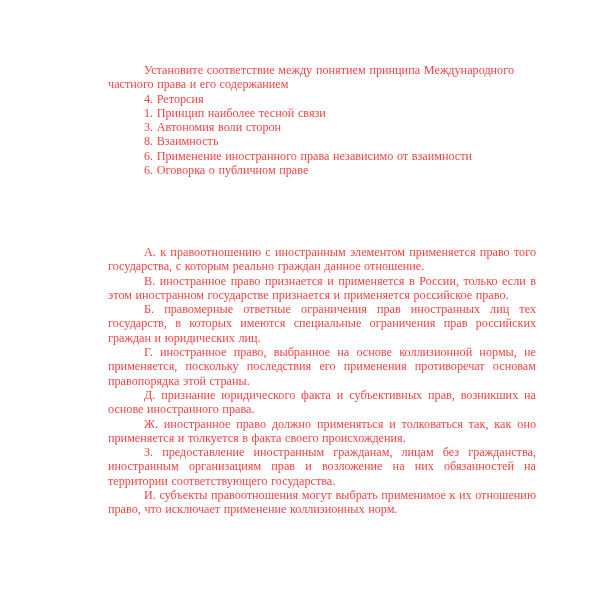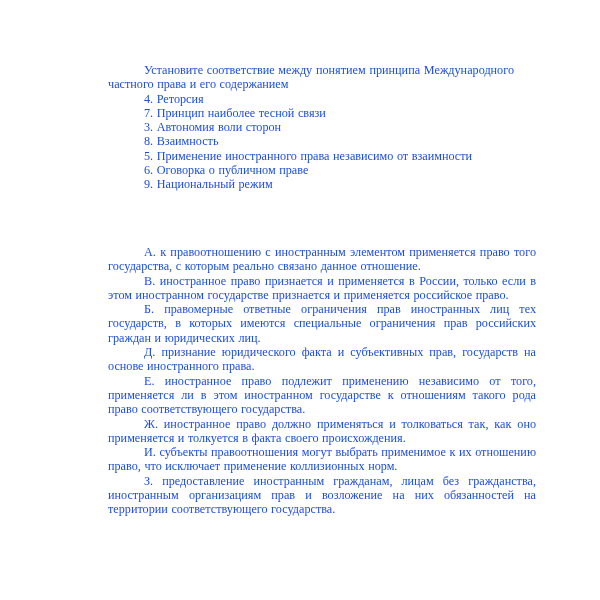--- a/index.html
+++ b/index.html
@@ -9,21 +9,21 @@
     height: 600px;
     background: #ffffff;
     overflow: hidden;
   }
   .doc-page {
     position: relative;
     width: 600px;
     height: 600px;
     background: #ffffff;
     font-family: "Liberation Serif", "DejaVu Serif", serif;
-    color: #1d4ed8;
+    color: #ef4444;
   }
   .text-block {
     position: absolute;
     left: 108px;
     font-size: 12.2px;
     line-height: 14.3px;
   }
   .question-block {
     top: 63px;
     width: 406px;
@@ -41,32 +41,31 @@
   }
 </style>
 </head>
 <body>
 
 <div class="doc-page">
 
   <div class="text-block question-block">
     <p>Установите соответствие между понятием принципа Международного частного права и его содержанием</p>
     <p>4. Реторсия</p>
-    <p>7. Принцип наиболее тесной связи</p>
+    <p>1. Принцип наиболее тесной связи</p>
     <p>3. Автономия воли сторон</p>
     <p>8. Взаимность</p>
-    <p>5. Применение иностранного права независимо от взаимности</p>
+    <p>6. Применение иностранного права независимо от взаимности</p>
     <p>6. Оговорка о публичном праве</p>
-    <p>9. Национальный режим</p>
   </div>
 
   <div class="text-block definitions-block">
-    <p>А. к правоотношению с иностранным элементом применяется право того государства, с которым реально связано данное отношение.</p>
+    <p>А. к правоотношению с иностранным элементом применяется право того государства, с которым реально граждан данное отношение.</p>
     <p>В. иностранное право признается и применяется в России, только если в этом иностранном государстве признается и применяется российское право.</p>
     <p>Б. правомерные ответные ограничения прав иностранных лиц тех государств, в которых имеются специальные ограничения прав российских граждан и юридических лиц.</p>
-    <p>Д. признание юридического факта и субъективных прав, государств на основе иностранного права.</p>
-    <p>Е. иностранное право подлежит применению независимо от того, применяется ли в этом иностранном государстве к отношениям такого рода право соответствующего государства.</p>
+    <p>Г. иностранное право, выбранное на основе коллизионной нормы, не применяется, поскольку последствия его применения противоречат основам правопорядка этой страны.</p>
+    <p>Д. признание юридического факта и субъективных прав, возникших на основе иностранного права.</p>
     <p>Ж. иностранное право должно применяться и толковаться так, как оно применяется и толкуется в факта своего происхождения.</p>
+    <p>З. предоставление иностранным гражданам, лицам без гражданства, иностранным организациям прав и возложение на них обязанностей на территории соответствующего государства.</p>
     <p>И. субъекты правоотношения могут выбрать применимое к их отношению право, что исключает применение коллизионных норм.</p>
-    <p>З. предоставление иностранным гражданам, лицам без гражданства, иностранным организациям прав и возложение на них обязанностей на территории соответствующего государства.</p>
   </div>
 
 </div>
 
 </body></html>

